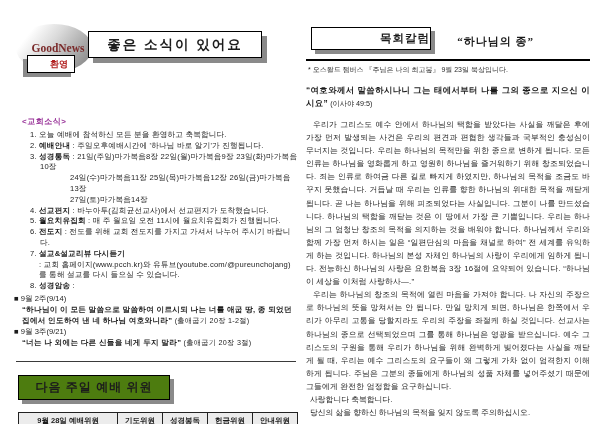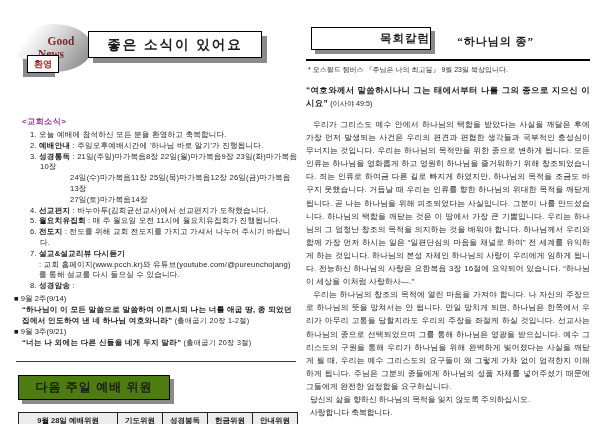--- a/index.html
+++ b/index.html
@@ -7,34 +7,34 @@
     width:600px; height:424px; background:#ffffff; position:relative;
     font-family:"Liberation Sans", sans-serif; color:#1c1c1c; overflow:hidden;
   }
   
   .col-left { position:absolute; left:14px; top:22px; width:284px; }
   .lheader { position:relative; height:74px; }
   .logo-oval {
     position:absolute; left:2px; top:2px; width:76px; height:48px; border-radius:50%;
     background:linear-gradient(128deg,#ffffff 18%,#d9d9d9 45%,#8f8f8f 88%);
     color:#7b2b2b; font-family:"Liberation Serif", serif; font-weight:bold;
-    font-size:11.5px; line-height:13px; display:flex; flex-direction:column;
+    font-size:11.5px; line-height:13px; display:flex; flex-direction:row;
     justify-content:center; align-items:center;
   }
   .logo-oval .l1 { margin-left:14px; }
   .logo-oval .l2 { margin-right:6px; }
   .title-box {
     position:absolute; left:74px; top:9px; width:172px; height:25px;
     background:#fff; border:1.5px solid #000; box-shadow:5px 5px 0 #8a8a8a;
     font-weight:bold; font-size:13.5px; letter-spacing:2px; text-align:center; line-height:25px;
   }
   .welcome-badge {
     position:absolute; left:13px; top:33px; width:30px; height:16px;
     background:#fff; border:1px solid #000; box-shadow:-4px 4px 0 #8a8a8a;
-    color:#b22020; font-weight:bold; font-size:9px; text-align:center; line-height:16px;
+    color:#b22020; font-weight:bold; font-size:9px; text-align:center; line-height:16px;padding-left:16px;
   }
   .welcome-text { position:absolute; left:56px; top:52px; font-size:8.6px; letter-spacing:0.3px; }
   .news-heading { color:#993399; font-weight:bold; font-size:8px; margin:20px 0 3px 8px; letter-spacing:0.5px; }
   .news-list { font-size:7.6px; line-height:10.8px; letter-spacing:0.2px;margin-left:16px; }
   .n-item { padding-left:10px; text-indent:-10px; }
   .n-cont { padding-left:40px; }
   .n-cont7 { padding-left:9px; }
   .mem { font-size:7.6px; line-height:11px; margin-top:1px; }
   .mem .wk { font-weight:bold; }
   .mem .vs { font-weight:bold; padding-left:8px; letter-spacing:0.3px; }
@@ -155,16 +155,16 @@
   </div>
   <hr class="rrule">
   <div class="source-line">* 오스왈드 챔버스 『주님은 나의 최고봉』 9월 23일 묵상입니다.</div>
   <div class="rquote">
     <span>“여호와께서 말씀하시나니 그는 태에서부터 나를 그의 종으로 지으신 이시요”</span><span class="rf"> (이사야 49:5)</span>
   </div>
   <div class="rbody">
     <p>우리가 그리스도 예수 안에서 하나님의 택함을 받았다는 사실을 깨달은 후에 가장 먼저 발생되는 사건은 우리의 편견과 편협한 생각들과 국부적인 충성심이 무너지는 것입니다. 우리는 하나님의 목적만을 위한 종으로 변하게 됩니다. 모든 인류는 하나님을 영화롭게 하고 영원히 하나님을 즐거워하기 위해 창조되었습니다. 죄는 인류로 하여금 다른 길로 빠지게 하였지만, 하나님의 목적을 조금도 바꾸지 못했습니다. 거듭날 때 우리는 인류를 향한 하나님의 위대한 목적을 깨닫게 됩니다. 곧 나는 하나님을 위해 피조되었다는 사실입니다. 그분이 나를 만드셨습니다. 하나님의 택함을 깨닫는 것은 이 땅에서 가장 큰 기쁨입니다. 우리는 하나님의 그 엄청난 창조의 목적을 의지하는 것을 배워야 합니다. 하나님께서 우리와 함께 가장 먼저 하시는 일은 “일편단심의 마음을 채널로 하여” 전 세계를 유익하게 하는 것입니다. 하나님의 본성 자체인 하나님의 사랑이 우리에게 임하게 됩니다. 전능하신 하나님의 사랑은 요한복음 3장 16절에 요약되어 있습니다. “하나님이 세상을 이처럼 사랑하사—.”</p>
     <p>우리는 하나님의 창조의 목적에 열린 마음을 가져야 합니다. 나 자신의 주장으로 하나님의 뜻을 망쳐서는 안 됩니다. 만일 망치게 되면, 하나님은 한쪽에서 우리가 아무리 고통을 당할지라도 우리의 주장을 좌절케 하실 것입니다. 선교사는 하나님의 종으로 선택되었으며 그를 통해 하나님은 영광을 받으십니다. 예수 그리스도의 구원을 통해 우리가 하나님을 위해 완벽하게 빚어졌다는 사실을 깨닫게 될 때, 우리는 예수 그리스도의 요구들이 왜 그렇게 가차 없이 엄격한지 이해하게 됩니다. 주님은 그분의 종들에게 하나님의 성품 자체를 넣어주셨기 때문에 그들에게 완전한 엄정함을 요구하십니다.</p>
   </div>
+  <div class="closing">사랑합니다 축복합니다.</div>
   <div class="closing">당신의 삶을 향하신 하나님의 목적을 잊지 않도록 주의하십시오.</div>
-  <div class="closing">사랑합니다 축복합니다.</div>
 
 </div>
 
 </body></html>

